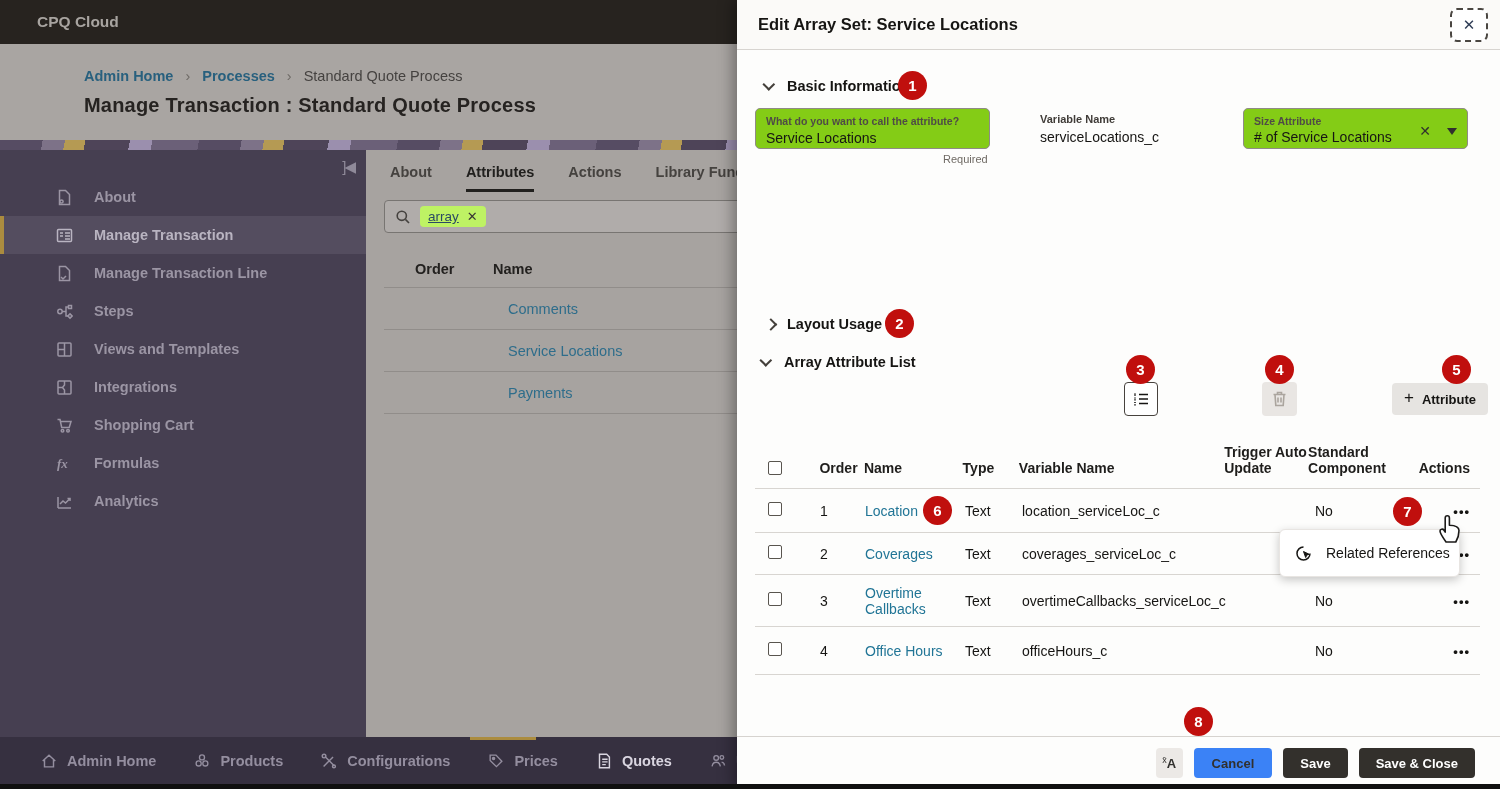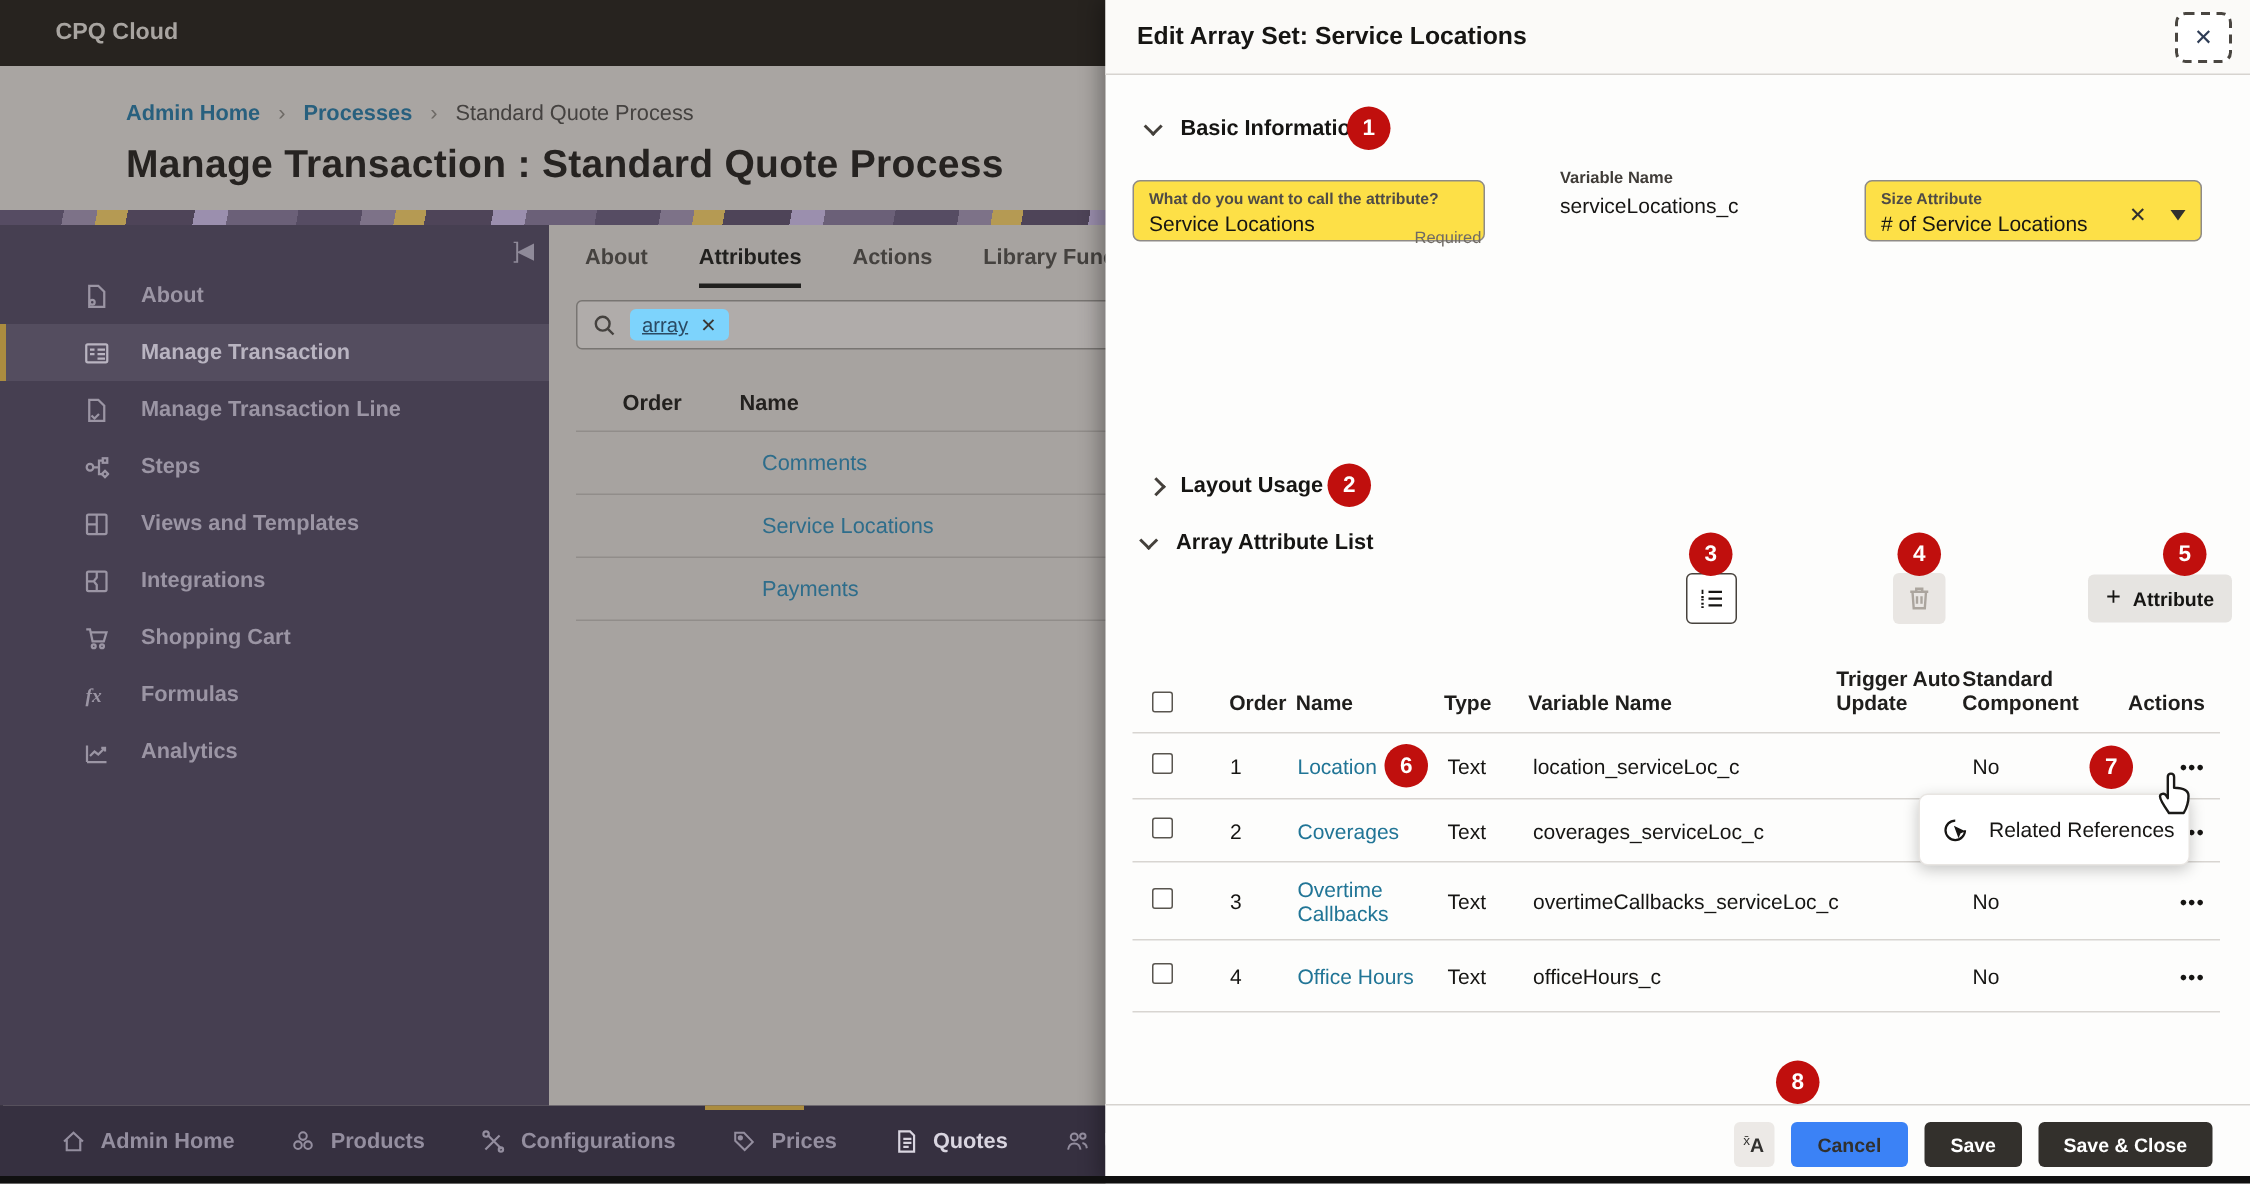--- a/index.html
+++ b/index.html
@@ -8,39 +8,39 @@
   .screen { position:relative; width:1500px; height:789px; overflow:hidden; background:#a7a3a0; box-shadow: inset 0 0 0 2px #3c3c3c; }
 
   
   .topbar { position:absolute; left:0; top:0; width:1500px; height:44px; background:#27231f; z-index:1; }
   .brand { position:absolute; left:37px; top:13px; color:#a8a4a0; font-size:15.5px; font-weight:600; }
   .pagehead { position:absolute; left:0; top:44px; width:1500px; height:96px; background:#a9a5a2; z-index:1; }
   .crumbs { position:absolute; left:84px; top:24px; font-size:14.5px; display:flex; gap:12px; align-items:center; }
   .crumb-link { color:#28607e; font-weight:700; cursor:pointer; }
   .crumb-sep { color:#6e6a66; font-weight:400; }
   .crumb-cur { color:#454240; }
-  .page-title { position:absolute; left:84px; top:50px; font-size:26px; font-weight:800; color:#262321; letter-spacing:.2px; }
+  .page-title { position:absolute; left:84px; top:50px; font-size:20px; font-weight:800; color:#262321; letter-spacing:.2px; }
   .banner { position:absolute; left:0; top:140px; width:1500px; height:12px; z-index:1;
     background: repeating-linear-gradient(100deg,#564c63 0 42px,#7d7288 42px 64px,#b59a53 64px 84px,#4e4458 84px 128px,#9b8fae 128px 150px,#6b6078 150px 196px); }
 
   .sidebar { position:absolute; left:0; top:150px; width:366px; height:587px; background:#463f51; z-index:2; }
   .collapse-btn { position:absolute; right:12px; top:8px; color:#8f8a99; font-size:15px; letter-spacing:-2px; cursor:pointer; }
   .nav-list { position:absolute; left:0; top:28px; width:100%; }
   .nav-item { position:relative; height:38px; display:flex; align-items:center; gap:21px; padding-left:56px; color:#9b95a4; font-size:14.5px; font-weight:600; cursor:pointer; }
   .nav-item svg { flex:0 0 auto; }
   .nav-item.active { background:#544d5f; color:#b9b4c1; }
   .nav-item.active::before { content:""; position:absolute; left:0; top:0; bottom:0; width:4px; background:#ab8c3f; }
 
   .main { position:absolute; left:366px; top:150px; width:1134px; height:587px; background:#a7a3a0; z-index:1; }
   .tabs { position:absolute; left:24px; top:6px; display:flex; gap:34px; }
   .tab { position:relative; padding:8px 0 12px; font-size:14.5px; font-weight:600; color:#45423f; cursor:pointer; }
   .tab.active { color:#21201e; font-weight:800; }
   .tab.active::after { content:""; position:absolute; left:0; right:0; bottom:0; height:3px; background:#21201e; }
   .bg-search { position:absolute; left:18px; top:50px; width:360px; height:33px; border:1px solid #787572; border-radius:4px; background:#b0acaa; display:flex; align-items:center; padding:0 10px; gap:9px; }
-  .chip { background:#7dd3fc; border-radius:4px; padding:3px 8px; display:flex; gap:8px; align-items:center; }
+  .chip { background:#bef264; border-radius:4px; padding:3px 8px; display:flex; gap:8px; align-items:center; }
   .chip-text { color:#2b4a63; font-size:13.5px; text-decoration:underline; }
   .chip-x { color:#3a3734; font-size:13px; cursor:pointer; }
   .bg-table { position:absolute; left:18px; top:100px; width:1100px; }
   .bg-th { display:flex; height:38px; align-items:center; font-weight:800; color:#23211f; font-size:14.5px; border-bottom:1px solid #918d8a; }
   .bg-col-order { width:75px; padding-left:31px; }
   .bg-col-name { padding-left:34px; }
   .bg-row { display:flex; align-items:center; height:42px; border-bottom:1px solid #918d8a; }
   .bg-link { margin-left:124px; color:#2e6d8b; font-size:14.5px; cursor:pointer; }
 
   .bottombar { position:absolute; left:0; top:737px; width:1500px; height:48px; background:#363040; z-index:2; }
@@ -54,21 +54,21 @@
   .panel { position:absolute; left:737px; top:0; width:763px; height:789px; background:#fdfdfc; z-index:10; box-shadow:-4px 0 14px rgba(0,0,0,.35); }
   .panel-head { position:absolute; left:0; top:0; width:100%; height:50px; background:#fbfaf8; border-bottom:1px solid #d7d4d0; }
   .panel-title { position:absolute; left:21px; top:15px; font-size:16.5px; font-weight:800; color:#161513; }
   .close-btn { position:absolute; left:713px; top:8px; width:38px; height:34px; border:2px dashed #4a4641; border-radius:7px; display:flex; align-items:center; justify-content:center; color:#2e3c55; font-size:15px; cursor:pointer; background:#fff; }
 
   .sec-head { position:absolute; display:flex; align-items:center; gap:13px; font-size:14.5px; font-weight:800; color:#161513; cursor:pointer; }
   .chev { width:9px; height:9px; border-left:2px solid #44403b; border-bottom:2px solid #44403b; display:inline-block; }
   .chev.down { transform:rotate(-45deg) translate(1px,-2px); }
   .chev.right { transform:rotate(-135deg) translate(-1px,1px); }
 
-  .field-box { position:absolute; border:1px solid #8f8b86; border-radius:5px; background:#fde047; padding:6px 10px 5px;margin-top:12px; }
+  .field-box { position:absolute; border:1px solid #8f8b86; border-radius:5px; background:#84cc16; padding:6px 10px 5px; }
   .field-label { font-size:10.5px; color:#4f4b46; font-weight:600; margin-bottom:2px; white-space:nowrap; }
   .field-input { border:none; outline:none; font-size:14px; color:#161513; width:100%; font-family:"Liberation Sans",sans-serif; background:transparent; }
   .plain-label { font-size:11px; color:#403c38; font-weight:600; }
   .plain-value { font-size:14px; color:#161513; margin-top:4px; }
   .required-note { position:absolute; font-size:11px; color:#6f6a64; }
   .combo-tools { position:absolute; right:10px; top:14px; display:flex; align-items:center; gap:16px; }
   .combo-x { font-size:14px; color:#31302e; cursor:pointer; }
   .dd-arrow { width:0; height:0; border-left:5.5px solid transparent; border-right:5.5px solid transparent; border-top:7px solid #31302e; cursor:pointer; }
 
   .desc-box { position:absolute; left:18px; top:178px; width:725px; height:100px; border:1px solid #8f8b86; border-radius:4px; background:#fff; }

